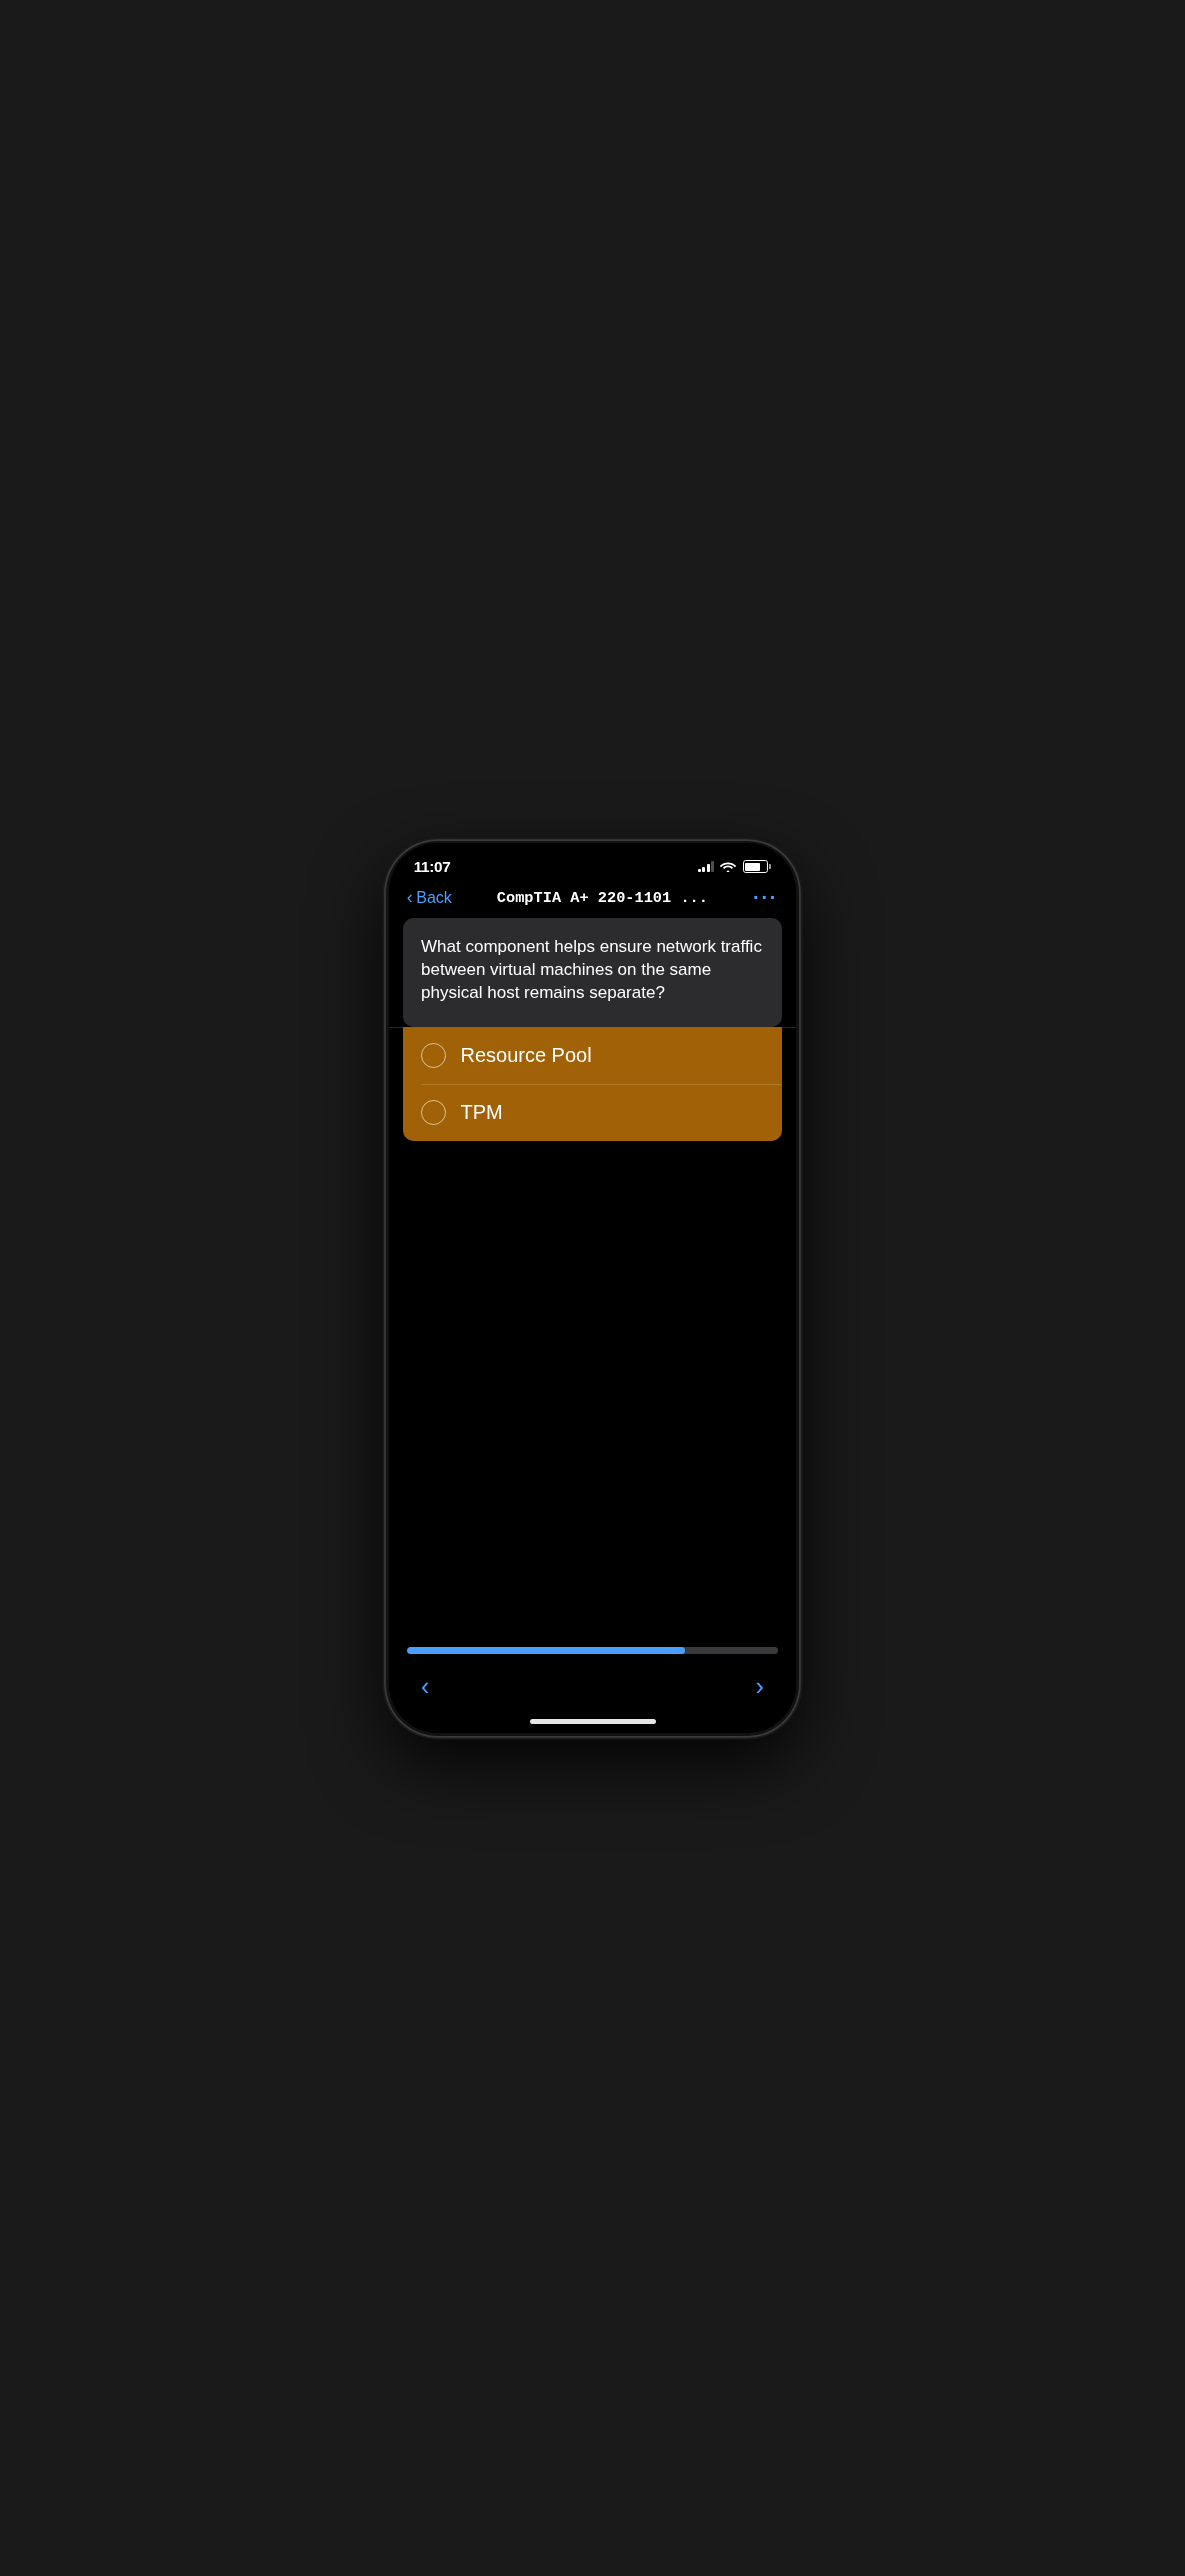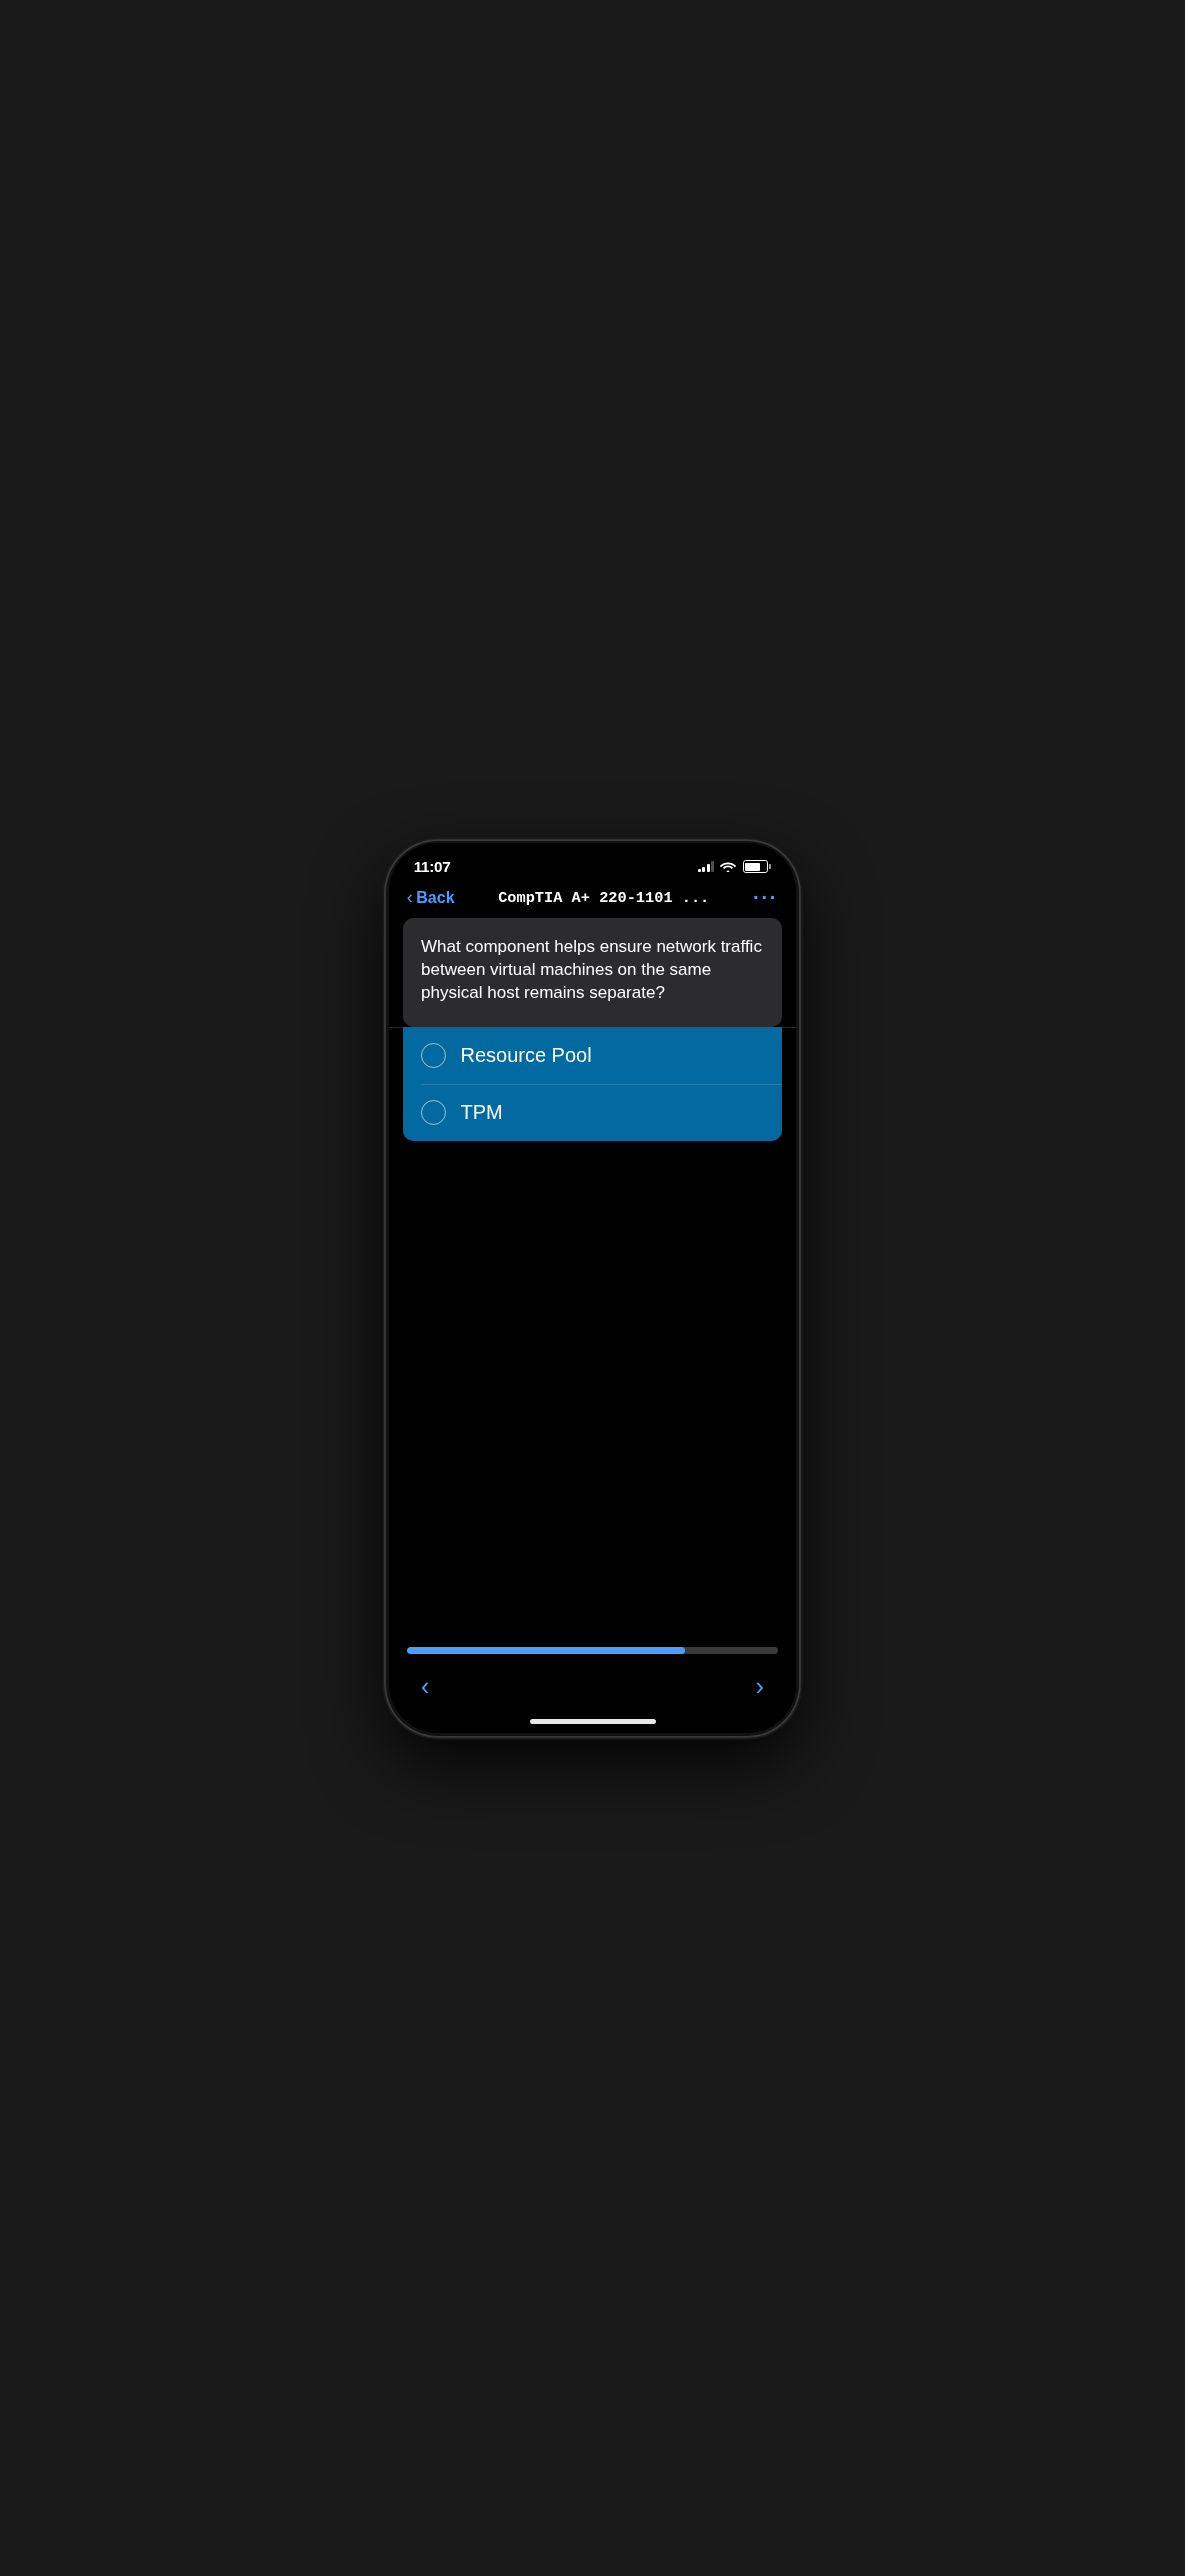--- a/index.html
+++ b/index.html
@@ -157,21 +157,21 @@
 
     .nav-chevron {
       font-size: 18px;
       font-weight: 300;
       line-height: 1;
       margin-top: -0.9px;
     }
 
     .nav-back-label {
       font-size: 16px;
-      font-weight: 700;
+      font-weight: 400;
     }
 
     .nav-title {
       flex: 1;
       text-align: center;
       color: #fff;
       font-size: 15.3px;
       font-weight: 600;
       white-space: nowrap;
       overflow: hidden;
@@ -213,21 +213,21 @@
     }
 
     .divider {
       height: 0.4px;
       background: rgba(255,255,255,0.15);
       margin: 0 0;
     }
 
     
     .options-list {
-      background: #0369a1;
+      background: #a16207;
       border-radius: 0 0 10.8px 10.8px;
       margin: 0 14.4px;
       overflow: hidden;
     }
 
     .option-item {
       display: flex;
       align-items: center;
       gap: 14.4px;
       padding: 16px 18px;

